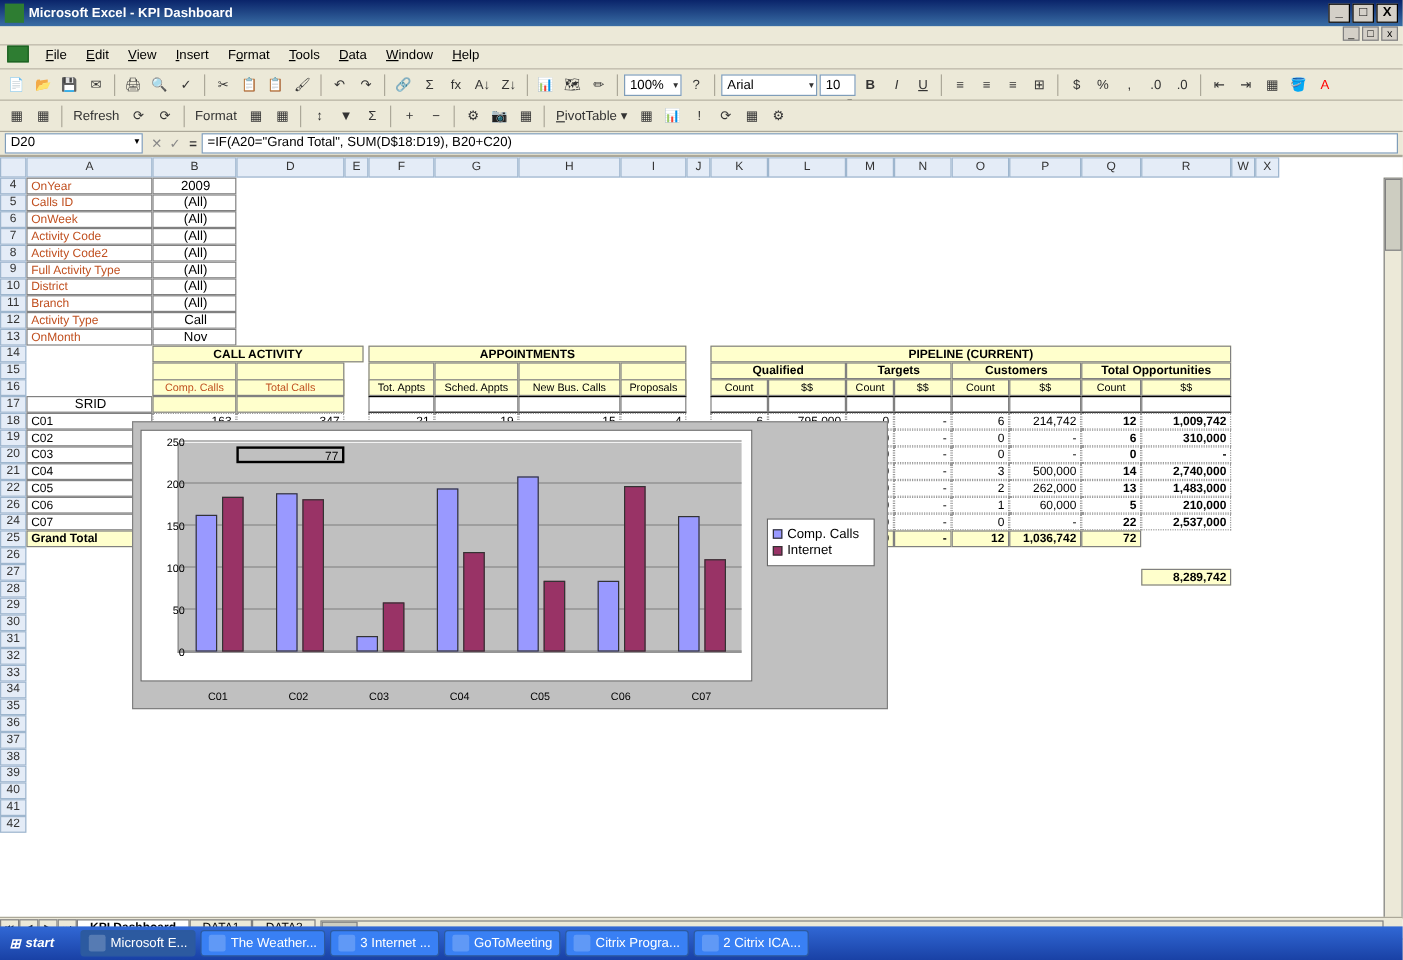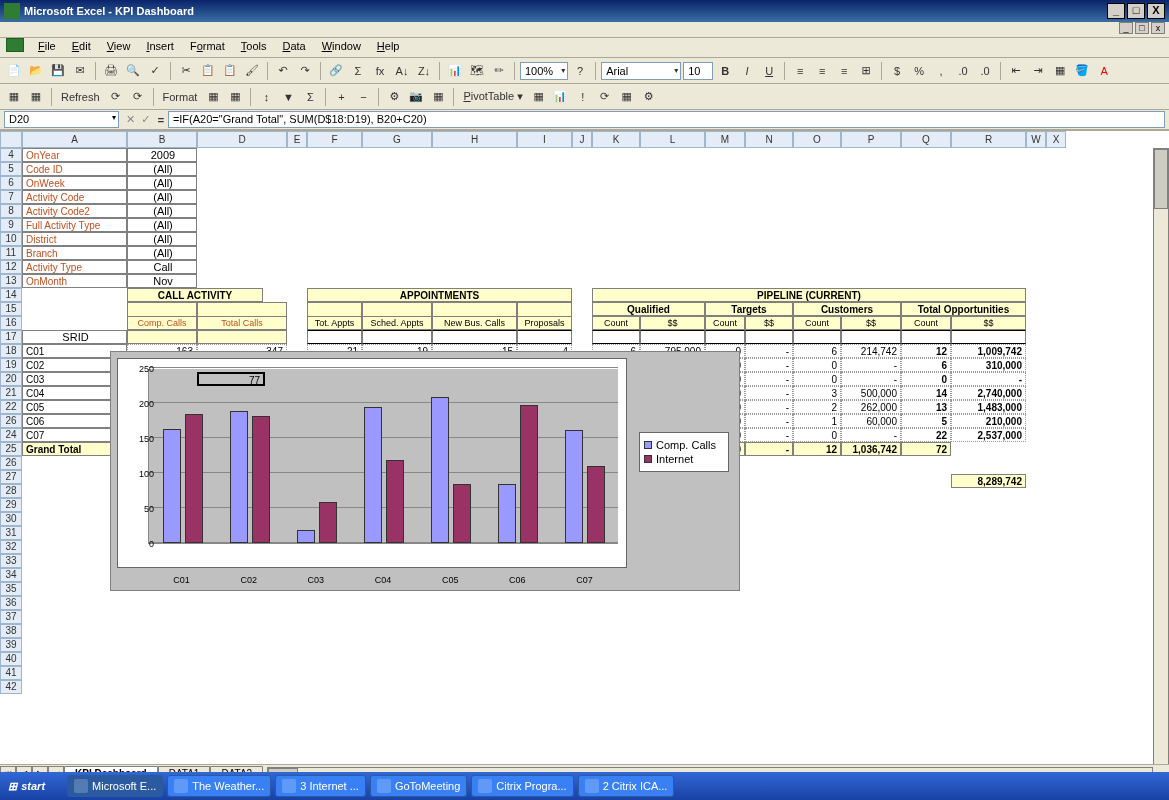--- a/index.html
+++ b/index.html
@@ -267,21 +267,21 @@
       <div class="rowh">40</div>
       <div class="rowh">41</div>
       <div class="rowh">42</div>
     </div>
   <div class="cells" id="cells">
       <div class="cell orange" style="left: 0px; top: 0px; width: 105px; border: 1px solid rgb(128, 128, 128); background: white;">OnYear</div>
       <div class="cell filter-cell" style="left: 105px; top: 0px; width: 70px;">
         <span>2009</span>
         <span class="dd">▼</span>
       </div>
-      <div class="cell orange" style="left: 0px; top: 14px; width: 105px; border: 1px solid rgb(128, 128, 128); background: white;">Code ID</div>
+      <div class="cell orange" style="left: 0px; top: 14px; width: 105px; border: 1px solid rgb(128, 128, 128); background: white;">Calls ID</div>
       <div class="cell filter-cell" style="left: 105px; top: 14px; width: 70px;">
         <span>(All)</span>
         <span class="dd">▼</span>
       </div>
       <div class="cell orange" style="left: 0px; top: 28px; width: 105px; border: 1px solid rgb(128, 128, 128); background: white;">OnWeek</div>
       <div class="cell filter-cell" style="left: 105px; top: 28px; width: 70px;">
         <span>(All)</span>
         <span class="dd">▼</span>
       </div>
       <div class="cell orange" style="left: 0px; top: 42px; width: 105px; border: 1px solid rgb(128, 128, 128); background: white;">Activity Code</div>
@@ -312,21 +312,21 @@
       <div class="cell orange" style="left: 0px; top: 112px; width: 105px; border: 1px solid rgb(128, 128, 128); background: white;">Activity Type</div>
       <div class="cell filter-cell" style="left: 105px; top: 112px; width: 70px;">
         <span>Call</span>
         <span class="dd">▼</span>
       </div>
       <div class="cell orange" style="left: 0px; top: 126px; width: 105px; border: 1px solid rgb(128, 128, 128); background: white;">OnMonth</div>
       <div class="cell filter-cell" style="left: 105px; top: 126px; width: 70px;">
         <span>Nov</span>
         <span class="dd">▼</span>
       </div>
-      <div class="cell section-hdr" style="left: 105px; top: 140px; width: 136px;">CALL ACTIVITY</div>
+      <div class="cell section-hdr" style="left: 105px; top: 140px; width: 176px;">CALL ACTIVITY</div>
       <div class="cell section-sub" style="left: 105px; top: 154px; width: 70px; height: 28px; line-height: 26px;"></div>
       <div class="cell section-sub" style="left: 175px; top: 154px; width: 90px; height: 28px; line-height: 26px;"></div>
       <div class="cell section-sub2 orange" style="left: 105px; top: 168px; width: 70px;">Comp. Calls</div>
       <div class="cell section-sub2 orange" style="left: 175px; top: 168px; width: 90px;">Total Calls</div>
       <div class="cell section-hdr" style="left: 285px; top: 140px; width: 265px;">APPOINTMENTS</div>
       <div class="cell section-sub" style="left: 285px; top: 154px; width: 55px; height: 28px; line-height: 26px;"></div>
       <div class="cell section-sub" style="left: 340px; top: 154px; width: 70px; height: 28px; line-height: 26px;"></div>
       <div class="cell section-sub" style="left: 410px; top: 154px; width: 85px; height: 28px; line-height: 26px;"></div>
       <div class="cell section-sub" style="left: 495px; top: 154px; width: 55px; height: 28px; line-height: 26px;"></div>
       <div class="cell section-sub2" style="left: 285px; top: 168px; width: 55px;">Tot. Appts</div>
@@ -389,21 +389,21 @@
       <div class="cell num-cell" style="left: 570px; top: 210px; width: 48px;">6</div>
       <div class="cell num-cell" style="left: 618px; top: 210px; width: 65px;">310,000</div>
       <div class="cell num-cell" style="left: 683px; top: 210px; width: 40px;">0</div>
       <div class="cell num-cell" style="left: 723px; top: 210px; width: 48px;">-</div>
       <div class="cell num-cell" style="left: 771px; top: 210px; width: 48px;">0</div>
       <div class="cell num-cell" style="left: 819px; top: 210px; width: 60px;">-</div>
       <div class="cell num-cell" style="left: 879px; top: 210px; width: 50px; font-weight: bold;">6</div>
       <div class="cell num-cell" style="left: 929px; top: 210px; width: 75px; font-weight: bold;">310,000</div>
       <div class="cell " style="left: 0px; top: 224px; width: 105px; border: 1px solid rgb(128, 128, 128);">C03</div>
       <div class="cell num-cell" style="left: 105px; top: 224px; width: 70px;">18</div>
-      <div class="cell num-cell selected-cell" style="left: 175px; top: 224px; width: 68px;">77</div>
+      <div class="cell num-cell selected-cell" style="left: 175px; top: 224px; width: 90px;">77</div>
       <div class="cell num-cell" style="left: 285px; top: 224px; width: 55px;">0</div>
       <div class="cell num-cell" style="left: 340px; top: 224px; width: 70px;">0</div>
       <div class="cell num-cell" style="left: 410px; top: 224px; width: 85px;">0</div>
       <div class="cell num-cell" style="left: 495px; top: 224px; width: 55px;">0</div>
       <div class="cell num-cell" style="left: 570px; top: 224px; width: 48px;">0</div>
       <div class="cell num-cell" style="left: 618px; top: 224px; width: 65px;">-</div>
       <div class="cell num-cell" style="left: 683px; top: 224px; width: 40px;">0</div>
       <div class="cell num-cell" style="left: 723px; top: 224px; width: 48px;">-</div>
       <div class="cell num-cell" style="left: 771px; top: 224px; width: 48px;">0</div>
       <div class="cell num-cell" style="left: 819px; top: 224px; width: 60px;">-</div>

